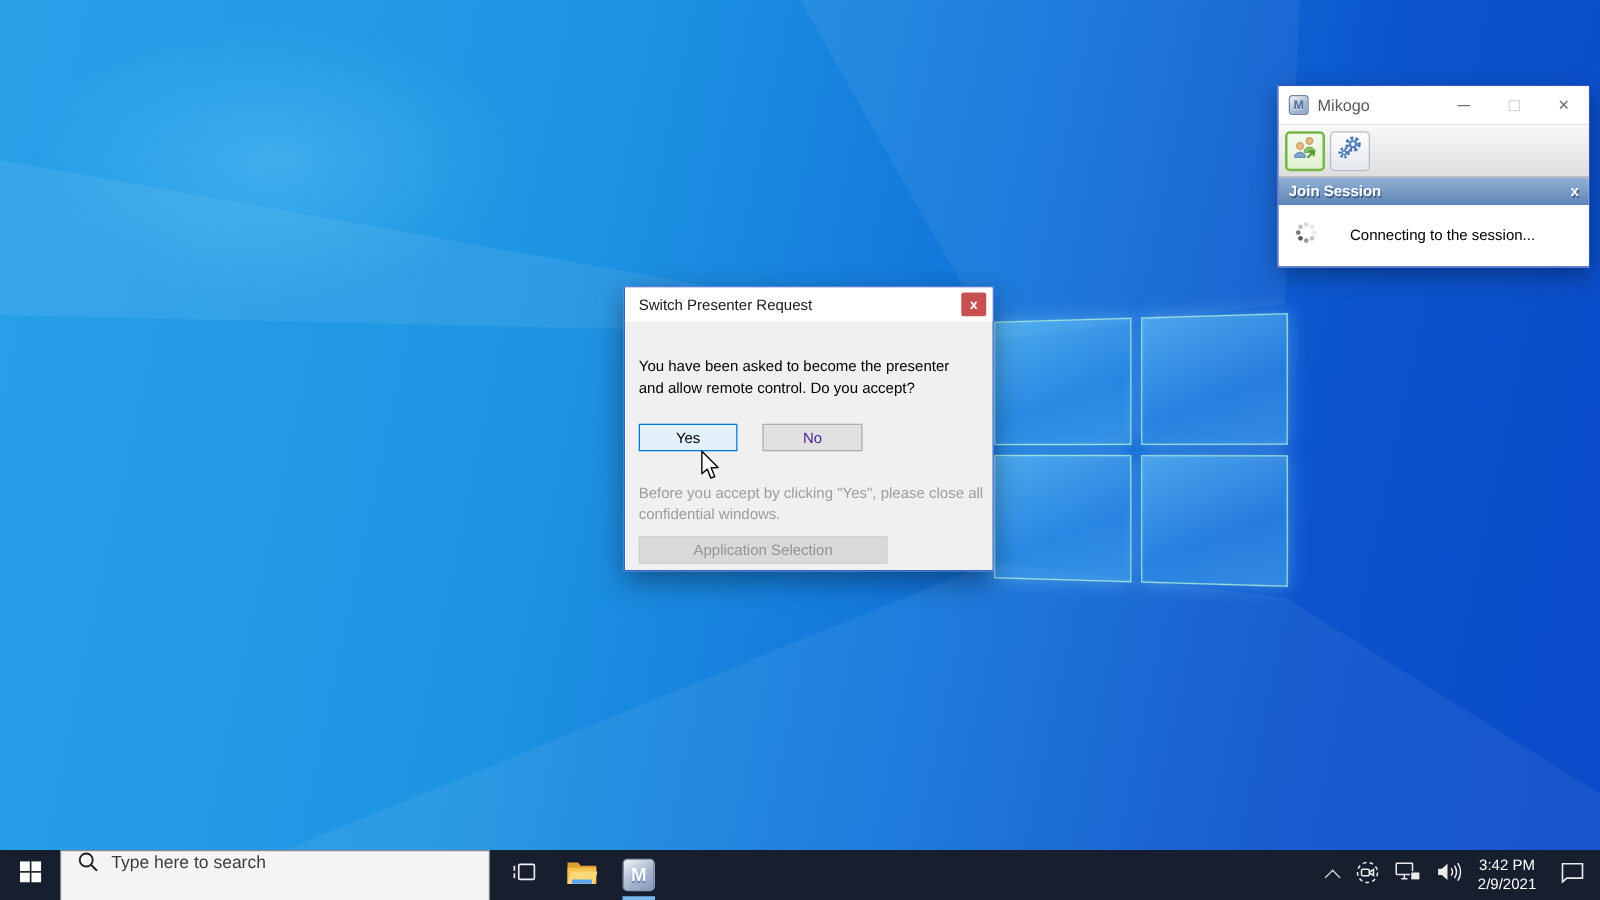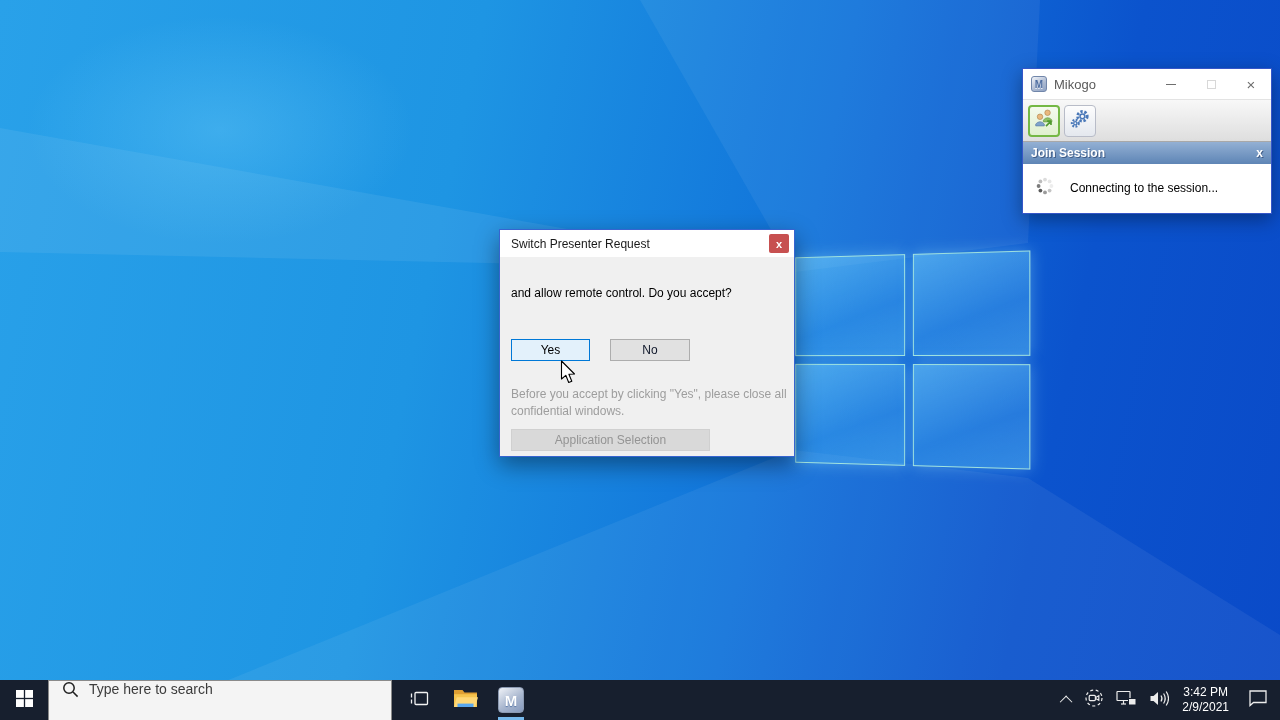--- a/index.html
+++ b/index.html
@@ -44,35 +44,35 @@
     display:flex; align-items:center; padding-left:5px; gap:4px; }
   .tool-btn { width:32px; height:32px; border-radius:4px; display:flex; align-items:center; justify-content:center;
     background:linear-gradient(#fdfdfd,#e4e8ee); border:1px solid #b8bcc8; }
   .tool-btn.active { border:2px solid #74b845; background:linear-gradient(#f4faee,#dff0cf); }
   .mk-join-header { height:22px; background:linear-gradient(#93b0d4,#5e85b5);
     display:flex; align-items:center; padding:0 8px;
     font-size:12px; font-weight:bold; color:#fff; text-shadow:1px 1px 0 rgba(25,45,85,0.55);gap:37px; }
   .mk-join-title { flex:1; }
   .mk-join-close { font-weight:bold; font-size:12px; color:#fff; cursor:default; }
   .mk-content { height:48px; background:#fff; display:flex; align-items:center; padding-left:13px; }
-  .mk-status { margin-left:16px; font-size:12px; color:#000; }
+  .mk-status { margin-left:26px; font-size:12px; color:#000; }
 
   
   .dialog { position:absolute; left:499px; top:229px; width:296px; height:228px;
     border:1px solid #3664d0; background:#f0f0f0; box-shadow:0 8px 22px rgba(0,0,0,0.4); }
   .dlg-titlebar { height:27px; background:#fff; display:flex; align-items:center; padding-left:11px; position:relative; }
   .dlg-title { font-size:12px; color:#1a1a1a; }
   .dlg-close { position:absolute; right:5px; top:4px; width:20px; height:19px; border-radius:2px;
     background:#c75050; color:#fff; font-size:11px; font-weight:bold;
     display:flex; align-items:center; justify-content:center; }
   .dlg-body { position:relative; height:200px; font-size:12px; }
   .dlg-msg { position:absolute; left:11px; top:28px; color:#000; line-height:1.45; }
   .btn { position:absolute; height:22px; font-size:12px; display:flex; align-items:center; justify-content:center; }
   .btn-yes { left:11px; top:82px; width:79px; background:#e3f1fb; border:1px solid #0078d7; color:#000; }
-  .btn-no  { left:110px; top:82px; width:80px; background:#e1e1e1; border:1px solid #adadad; color:#0f172a; }
+  .btn-no  { left:110px; top:82px; width:80px; background:#e1e1e1; border:1px solid #adadad; color:#4c1d95; }
   .dlg-note { position:absolute; left:11px; top:129px; color:#9d9d9d; line-height:1.45; }
   .btn-appsel { left:11px; top:172px; width:199px; background:#d9d9d9; border:1px solid #d0d0d0; color:#949494; }
 
   .cursor { position:absolute; left:560px; top:360px; pointer-events:none; z-index:50; }
 
   
   .taskbar { position:absolute; left:0; bottom:0; width:1280px; height:40px; background:#171f2e;
     display:flex; align-items:stretch; z-index:40; }
   .tb-btn { width:48px; display:flex; align-items:center; justify-content:center; }
   .search-box { width:344px; background:#f4f4f4; border:1px solid #8a8a8a; border-bottom:none;
@@ -172,20 +172,21 @@
 
   <div class="dialog">
     <div class="dlg-titlebar">
       <span class="dlg-title">Switch Presenter Request</span>
       <span class="dlg-close">
           <span>x</span>
         </span>
     </div>
     <div class="dlg-body">
       <div class="dlg-msg">
+        <div>You have been asked to become the presenter</div>
         <div>and allow remote control. Do you accept?</div>
       </div>
       <button class="btn btn-yes">Yes</button>
       <button class="btn btn-no">No</button>
       <div class="dlg-note">
         <div>Before you accept by clicking "Yes", please close all</div>
         <div>confidential windows.</div>
       </div>
       <button class="btn btn-appsel">Application Selection</button>
     </div>

